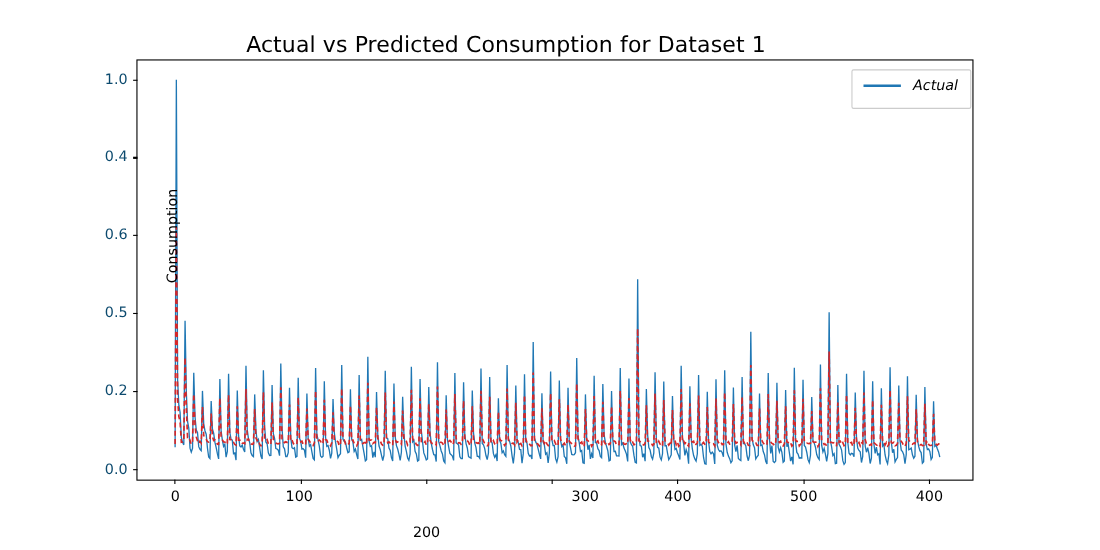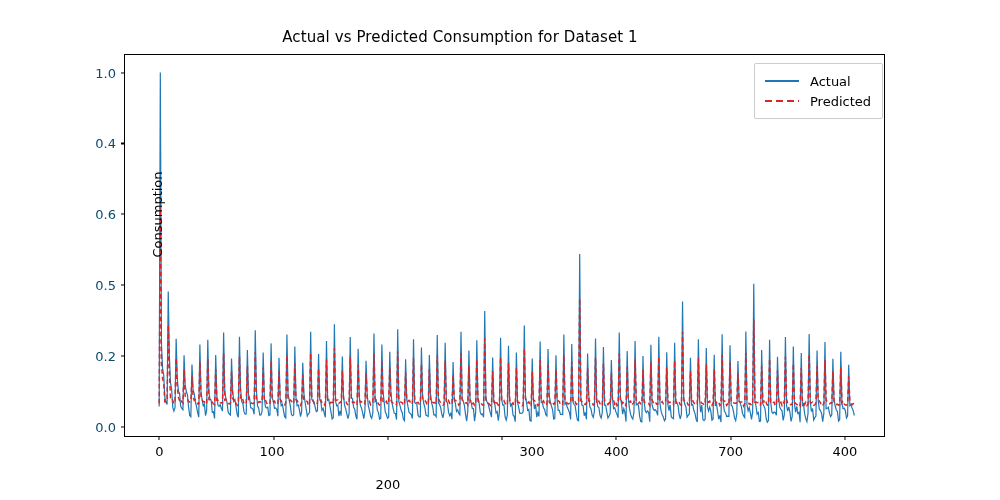--- a/index.html
+++ b/index.html
@@ -5,21 +5,21 @@
   html,body{margin:0;padding:0;}
   body{
     width:1000px;height:500px;background:#ffffff;
     font-family:"DejaVu Sans", sans-serif;
     overflow:hidden;
   }
   #figure{position:relative;width:1000px;height:500px;background:#ffffff;}
 
   #plot-title{
     position:absolute;left:0;top:28px;width:920px;text-align:center;
-    font-size:15px;color:#000000;letter-spacing:0.1px;
+    font-size:20px;color:#000000;letter-spacing:0.1px;
   }
 
   
   #axes{
     position:absolute;left:124px;top:54px;width:761px;height:383px;
     border:1.05px solid #000000;box-sizing:border-box;background:#ffffff;
   }
   #plot-canvas{position:absolute;left:0;top:0;width:100%;height:100%;}
 
   
@@ -42,21 +42,21 @@
          padding-top:8px;font-size:13px;color:#000000;white-space:nowrap;}
   .xtick-mark{position:absolute;top:100%;width:1.05px;height:4px;
               background:#000;transform:translateX(-50%);}
 
   
   #legend{
     position:absolute;right:1px;top:8px;
     background:#ffffff;border:0.9px solid #cccccc;border-radius:2px;
     padding:7px 11px 7px 9px;
   }
-  .legend-row{display:flex;align-items:center;height:20px;}
+  .legend-row{display:flex;height:20px;font-style:italic;}
   .legend-swatch{width:36px;height:14px;margin-right:10px;flex:none;position:relative;}
   .legend-swatch svg{display:block;}
   .legend-label{font-size:13px;color:#000000;white-space:nowrap;}
 </style>
 </head>
 <body>
 
 <div id="figure">
 
   <div id="plot-title">Actual vs Predicted Consumption for Dataset 1</div>
@@ -88,39 +88,31 @@
         <div class="xtick" style="left: 34.2793px;">0</div>
         <div class="xtick-mark" style="left: 34.2793px;"></div>
         <div class="xtick" style="left: 147px;">100</div>
         <div class="xtick-mark" style="left: 148.544px;"></div>
         <div class="xtick" style="left: 262.808px; margin-top: 33px;">200</div>
         <div class="xtick-mark" style="left: 262.808px;"></div>
         <div class="xtick" style="left: 391px; margin-left: 16px;">300</div>
         <div class="xtick-mark" style="left: 377.072px;"></div>
         <div class="xtick" style="left: 491.336px;">400</div>
         <div class="xtick-mark" style="left: 491.336px;"></div>
-        <div class="xtick" style="left: 605.601px;">700</div>
+        <div class="xtick" style="left: 605.601px;">500</div>
         <div class="xtick-mark" style="left: 605.601px;"></div>
         <div class="xtick" style="left: 719.865px;">400</div>
         <div class="xtick-mark" style="left: 719.865px;"></div>
       </div>
 
     <div id="legend">
       <div class="legend-row">
         <span class="legend-swatch">
           <svg width="36" height="14">
               <line x1="1" y1="7" x2="35" y2="7" stroke="#1f77b4" stroke-width="2.2"></line>
             </svg>
         </span>
         <span class="legend-label">Actual</span>
       </div>
-      <div class="legend-row">
-        <span class="legend-swatch">
-          <svg width="36" height="14">
-              <line x1="1" y1="7" x2="35" y2="7" stroke="#d62728" stroke-width="2.2" stroke-dasharray="7,4"></line>
-            </svg>
-        </span>
-        <span class="legend-label">Predicted</span>
-      </div>
     </div>
 
   </div>
 </div>
 
 </body></html>

